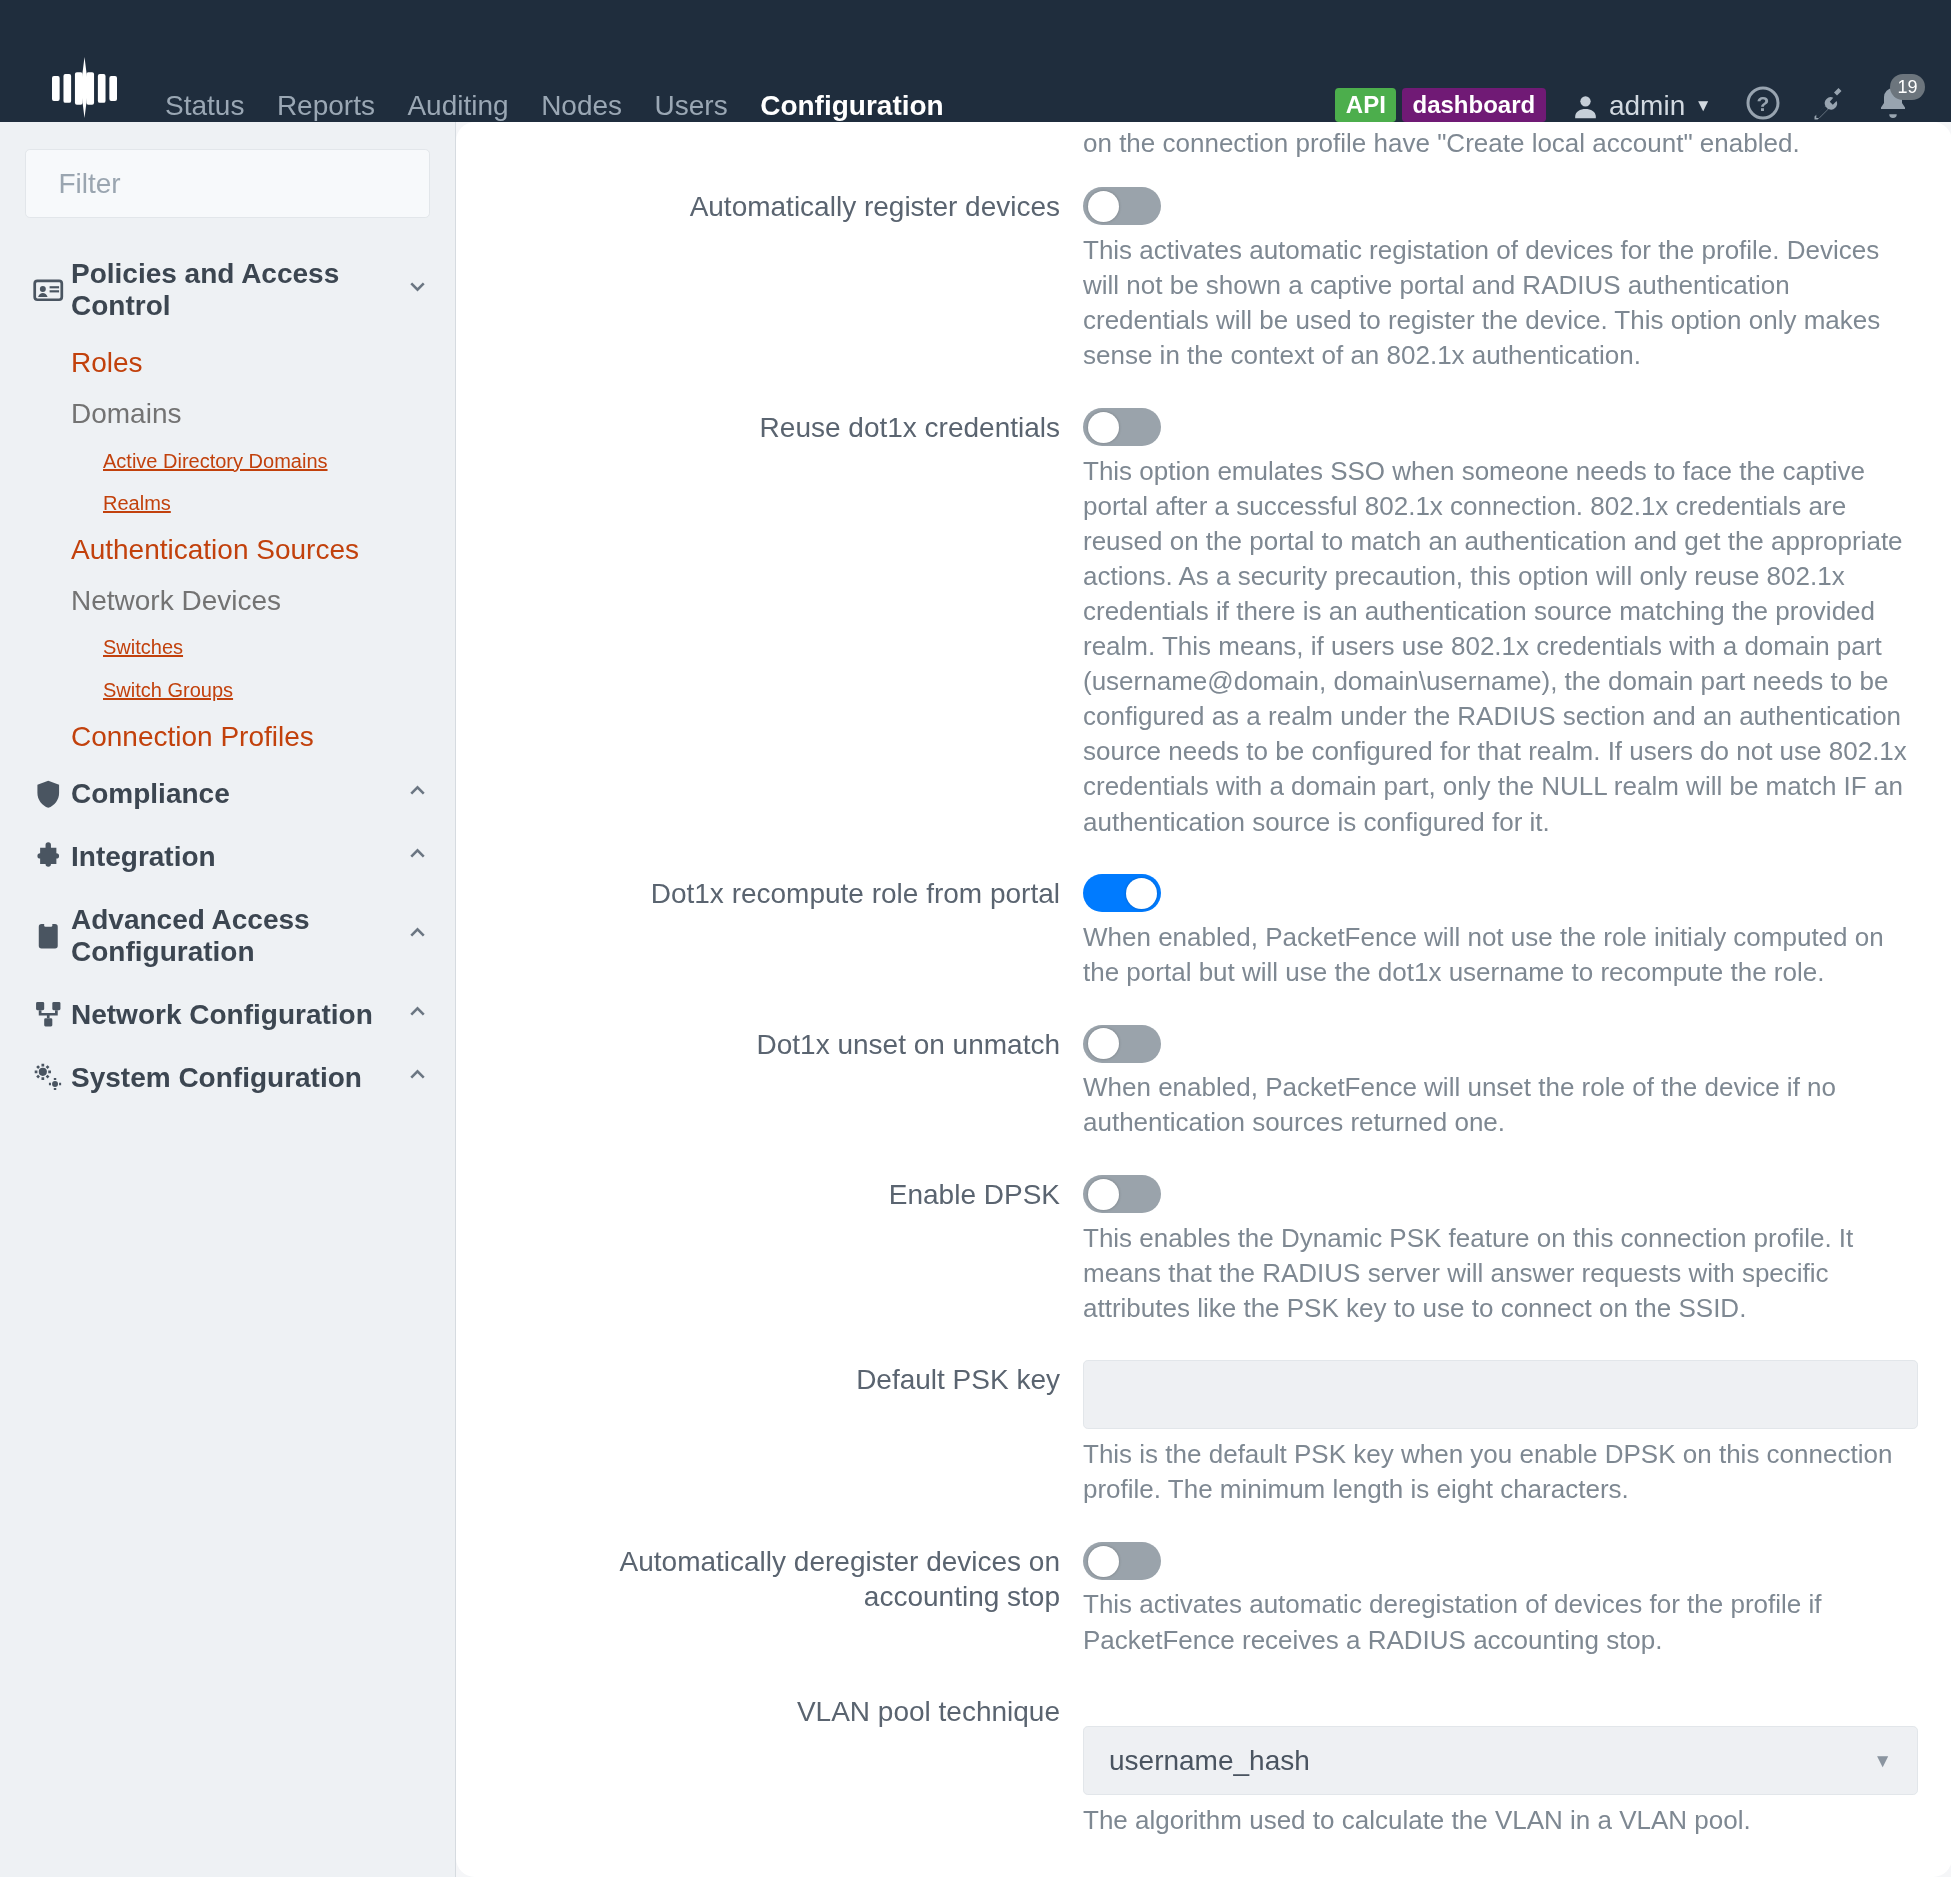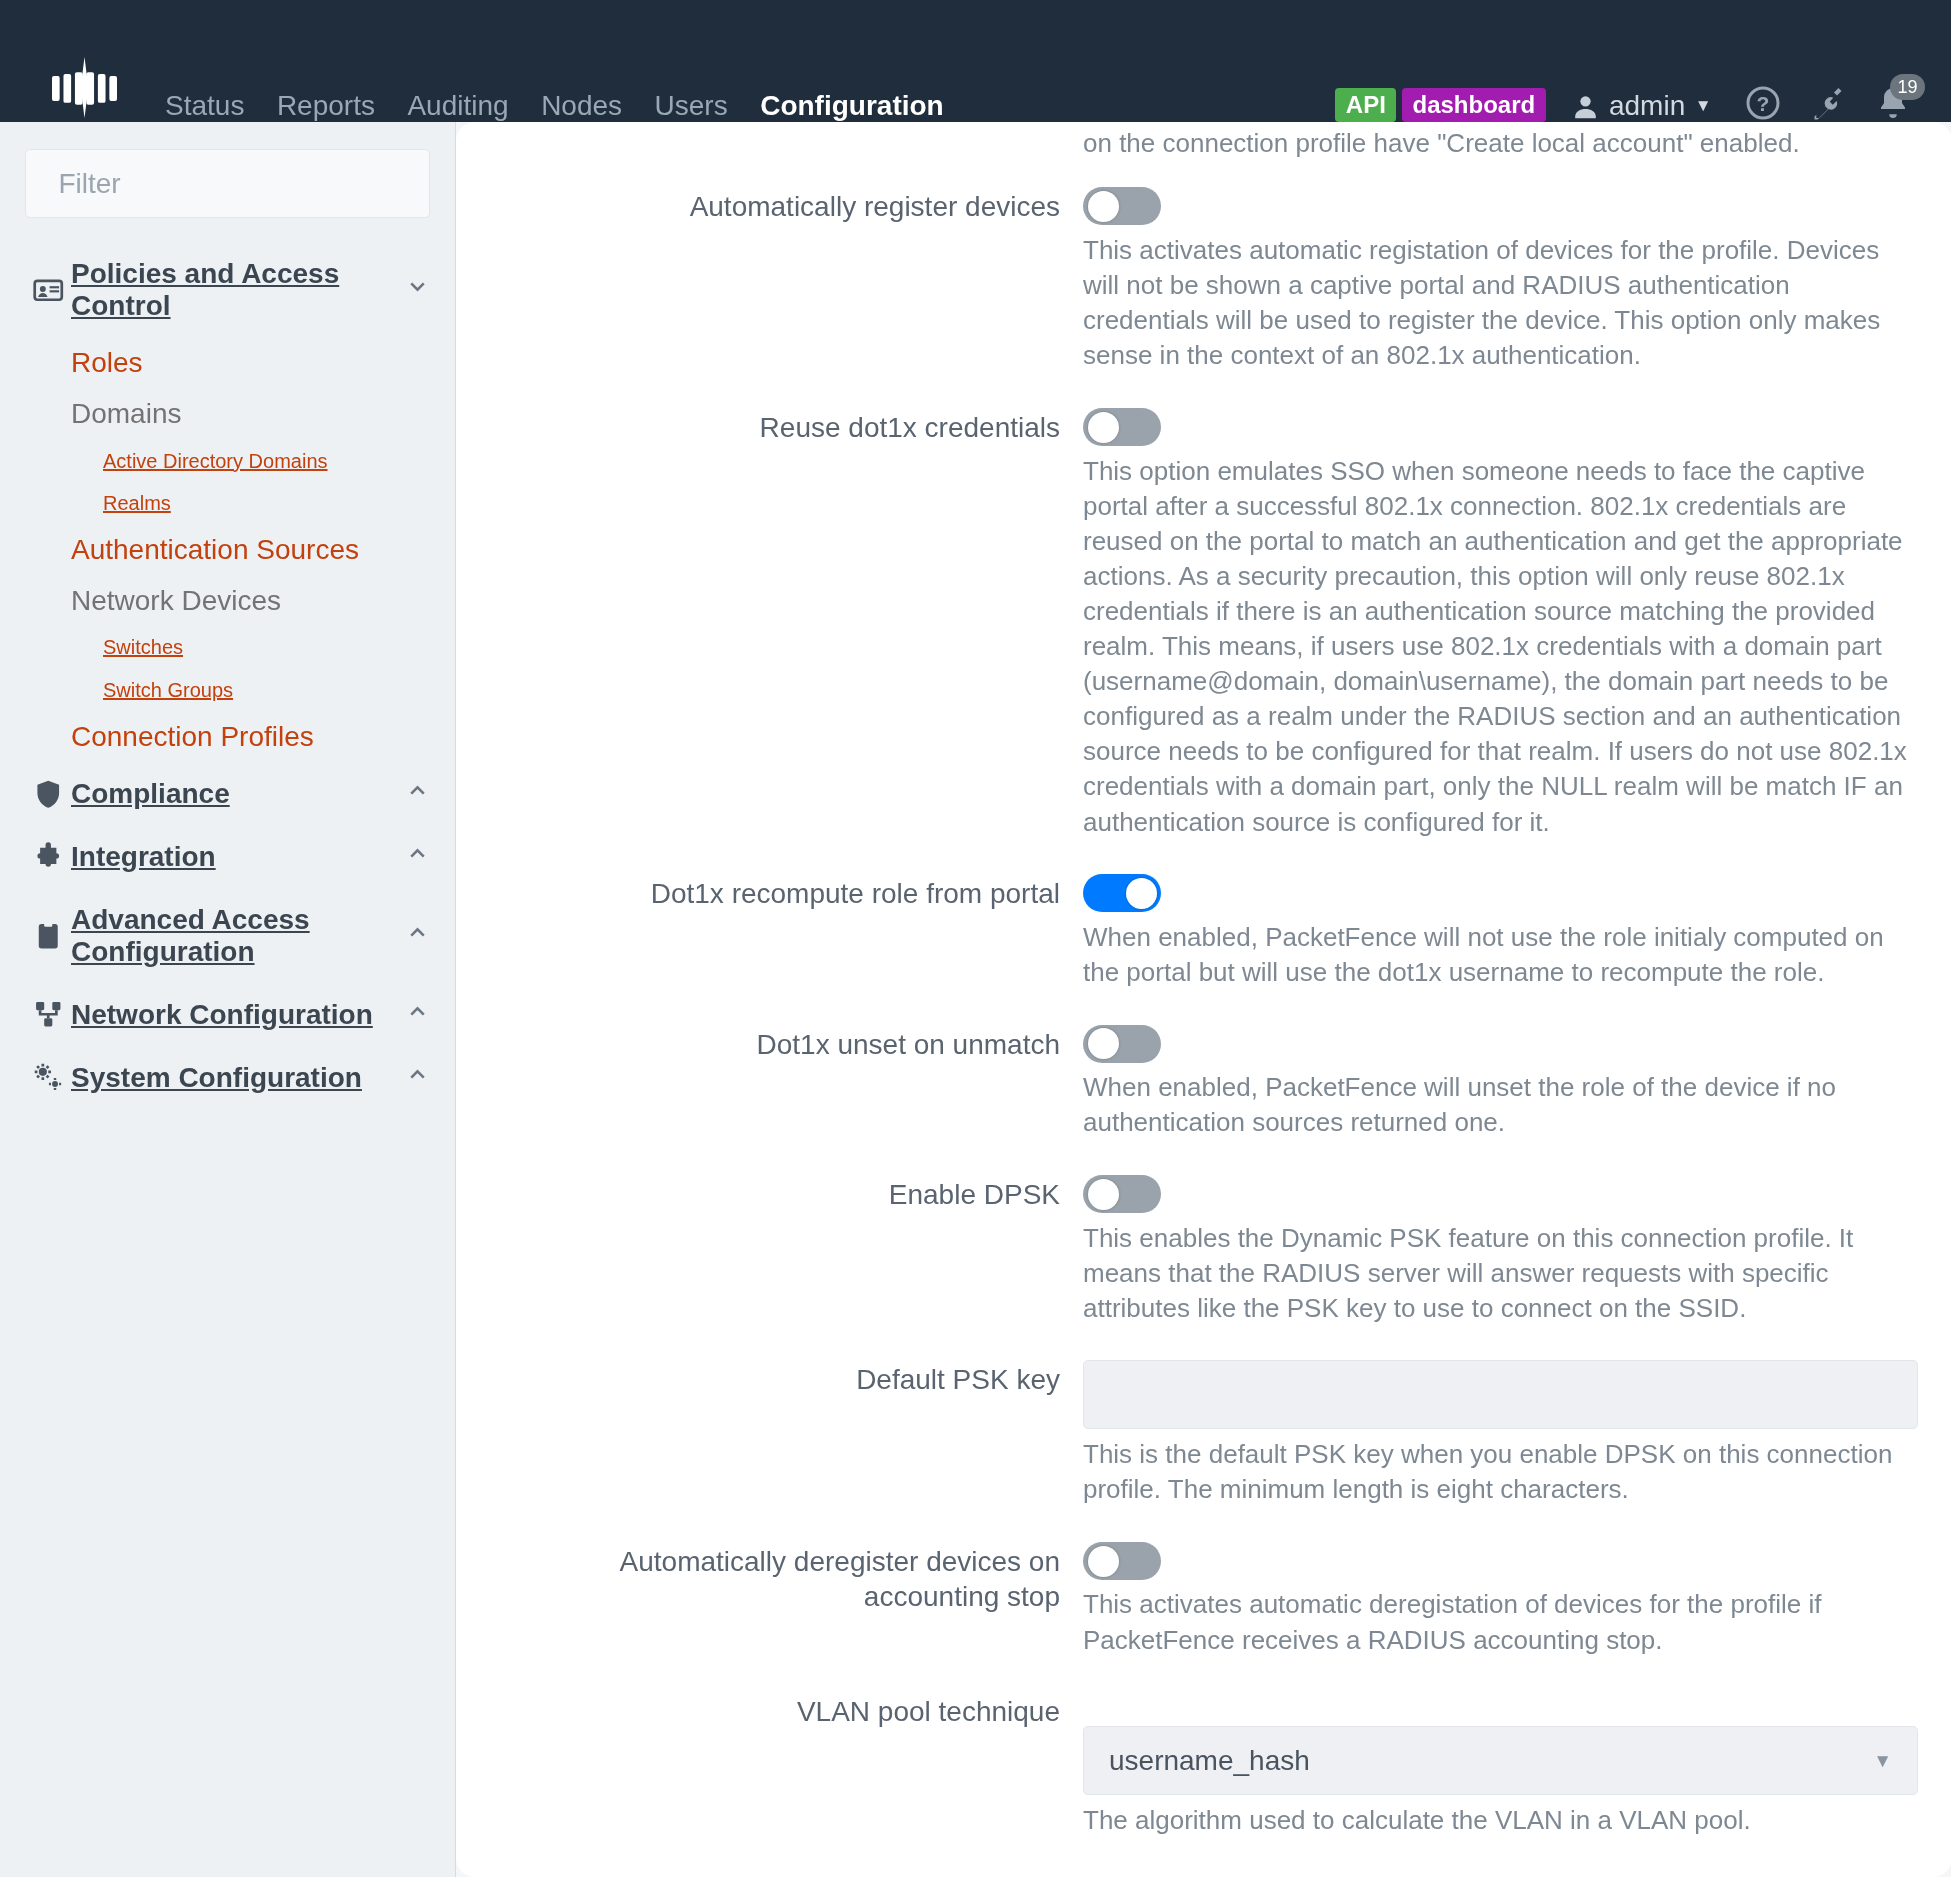--- a/index.html
+++ b/index.html
@@ -20,40 +20,40 @@
   
   .topnav{height:122px;background:var(--navy);display:flex;align-items:flex-end;padding:0 27px;color:#b8c3cf;}
   .logo{width:115px;height:69px;display:flex;align-items:center;justify-content:center;margin-right:23px;}
   .logo svg{width:115px;height:65px;}
   .nav-links{display:flex;gap:32.5px;align-items:center;flex:0 0 auto;}
   .nav-link{color:#9aa7b4;font-weight:500;cursor:pointer;}
   .nav-link.active{color:#ffffff;font-weight:600;}
   .nav-spacer{flex:1;}
   .badge{padding:2.9px 10.5px;border-radius:3.8px;font-size:24px;font-weight:600;color:#fff;margin-right:5.7px;}
   .badge.api{background:#4cae4c;}
-  .badge.dash{background:#a21caf;}
+  .badge.dash{background:#701a75;}
   .user-block{display:flex;align-items:center;color:#d2d9e0;margin:0 19px 0 19px;cursor:pointer;}
   .user-block svg{margin-right:7.6px;}
   .caret{margin-left:9.6px;font-size:17px;}
   .top-icon{width:38px;height:38px;color:#98a4b0;margin:0 13.4px;display:flex;align-items:center;justify-content:center;cursor:pointer;position:relative;}
   .top-icon svg{width:36px;height:36px;fill:#98a4b0;}
   .notif-count{position:absolute;top:-9.6px;right:-13.4px;background:#6c757d;color:#fff;font-size:18px;line-height:1;border-radius:13.4px;padding:3.8px 7.6px;}
   
   .shell{display:flex;height:calc(1877px - 122px);}
   .sidebar{width:456px;background:var(--sidebar-bg);border-right:1px solid var(--border);padding:27px 25px 0 25px;}
   .main{flex:1;background:#ffffff;padding:0 34px 0 34px;overflow:hidden;border-radius:19px;}
   
   .filter-box{display:flex;align-items:center;background:#f7f9fb;border:1px solid #e2e6ea;border-radius:4.8px;height:69px;padding:0 17px;margin-bottom:25px;}
   .filter-box svg{fill:#8a96a2;width:25px;height:25px;margin-right:13.4px;}
   .filter-box input{border:0;outline:0;background:transparent;font-size:28px;color:#5a646e;flex:1;}
   .filter-box input::placeholder{color:#9aa5b0;}
   .side-section{display:flex;align-items:center;padding:15.3px 0;cursor:pointer;}
   .side-section .sec-icon{width:46px;display:flex;justify-content:center;}
   .side-section .sec-icon svg{width:32.5px;height:32.5px;fill:#4a5561;}
-  .side-section .sec-label{flex:1;font-weight:700;color:#3c4651;font-size:28px;text-decoration:underline;}
+  .side-section .sec-label{flex:1;font-weight:700;color:#3c4651;font-size:28px;}
   .side-section .chev svg{width:25px;height:25px;fill:#6b7682;}
   .side-sub{padding:9.6px 0 9.6px 46px;color:#c2410c;font-size:28px;cursor:pointer;}
   .side-sub.muted{color:#737373;cursor:default;}
   .side-sub2{padding:9.6px 0 9.6px 78px;color:#c2410c;font-size:20px;cursor:pointer;text-decoration:underline;}
   
   .form-row{display:flex;padding:9.6px 0 25px 0;}
   .flab{width:593px;text-align:right;padding-right:23px;color:#5a6470;font-size:28px;line-height:1.25;padding-top:1.9px;}
   .fval{flex:1;max-width:1013px;}
   .help{color:#7e8892;font-size:26px;line-height:1.35;margin-top:7.6px;}
   .toggle{width:78px;height:38px;border-radius:19px;background:#9aa3ab;position:relative;cursor:pointer;}

